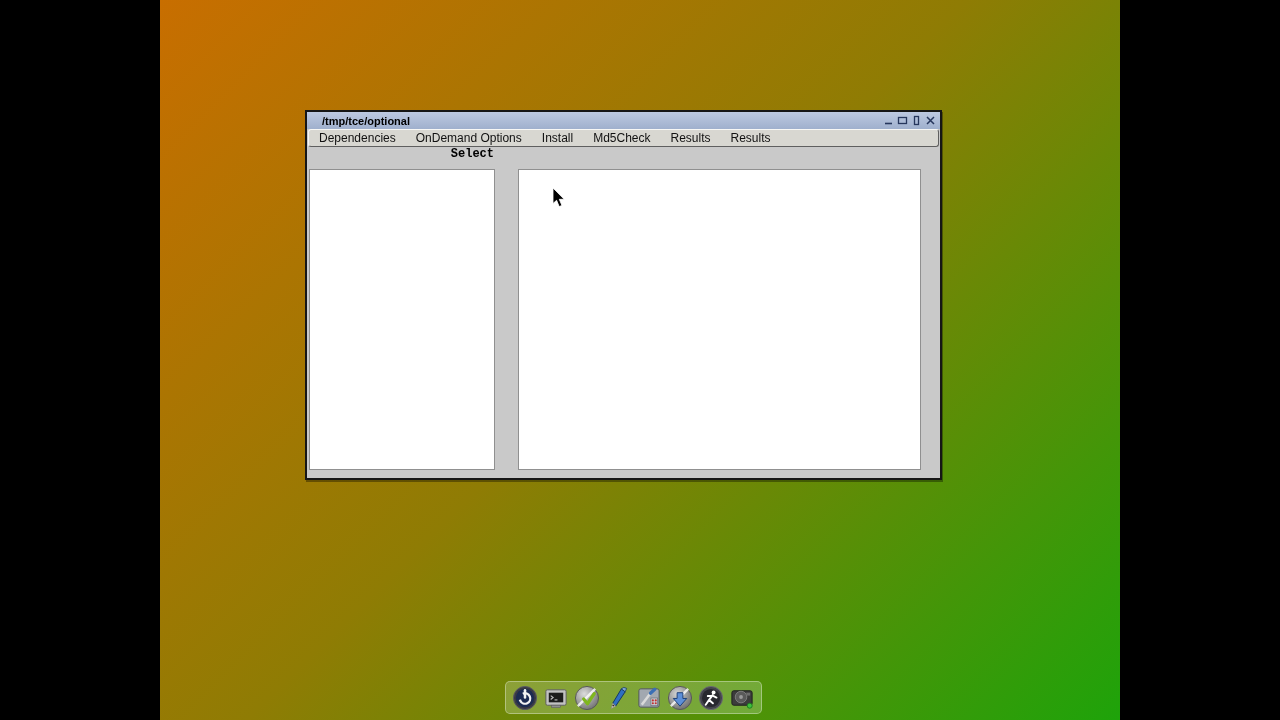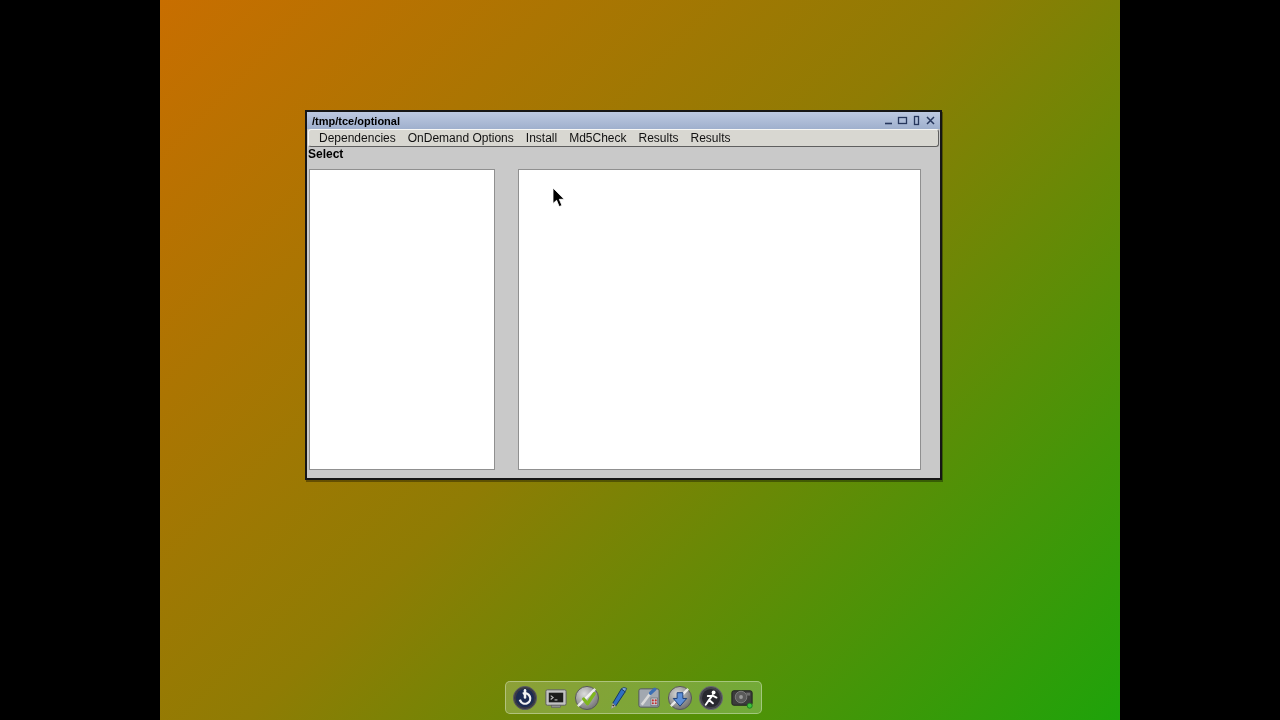--- a/index.html
+++ b/index.html
@@ -14,36 +14,36 @@
     background:linear-gradient(135deg,#c86e00 0%,#8f7c04 48%,#1ea30a 100%);
   }
   
   .window{
     position:absolute;left:305px;top:110px;width:637px;height:370px;
     background:#c9c9c9;border:2px solid #161616;
     box-shadow:1px 2px 0 rgba(0,0,0,0.35);
   }
   .titlebar{
     height:17px;background:linear-gradient(#bdc9e1,#9fb0cd);
-    display:flex;align-items:center;padding-left:5px;
+    display:flex;align-items:center;padding-left:15px;
     font-size:11px;font-weight:bold;color:#000;
   }
   .controls{margin-left:auto;display:flex;align-items:center;gap:1px;margin-right:3px;}
   .ctrl{width:13px;height:13px;display:flex;align-items:center;justify-content:center;cursor:default;}
   .ctrl svg{display:block;}
   .menubar{
     height:18px;margin:0 1px;background:#d8d7d1;
     border:1px solid;border-color:#f7f7f5 #5f5f5f #5f5f5f #f7f7f5;border-radius:3px;
-    display:flex;align-items:center;gap:12px;padding:0 10px;
+    display:flex;align-items:center;gap:20px;padding:0 10px;
     font-size:12px;color:#111;white-space:nowrap;
   }
   .menu-item{cursor:default;}
   .panel-label{
-    position:absolute;top:35px;height:16px;text-align:left;
-    font-size:12px;font-weight:bold;color:#000;
+    position:absolute;top:35px;height:16px;text-align:right;
+    font-size:12px;font-weight:bold;color:#000;font-family:Liberation Mono, monospace;
   }
   .panel-label.select{left:1px;width:186px;}
   .panel-label.results{left:211px;width:402px;}
   .listbox{
     position:absolute;top:57px;height:301px;background:#ffffff;
     border:1px solid #909090;overflow:hidden;
   }
   .listbox.select{left:2px;width:186px;}
   .listbox.results{left:211px;width:403px;}
   

